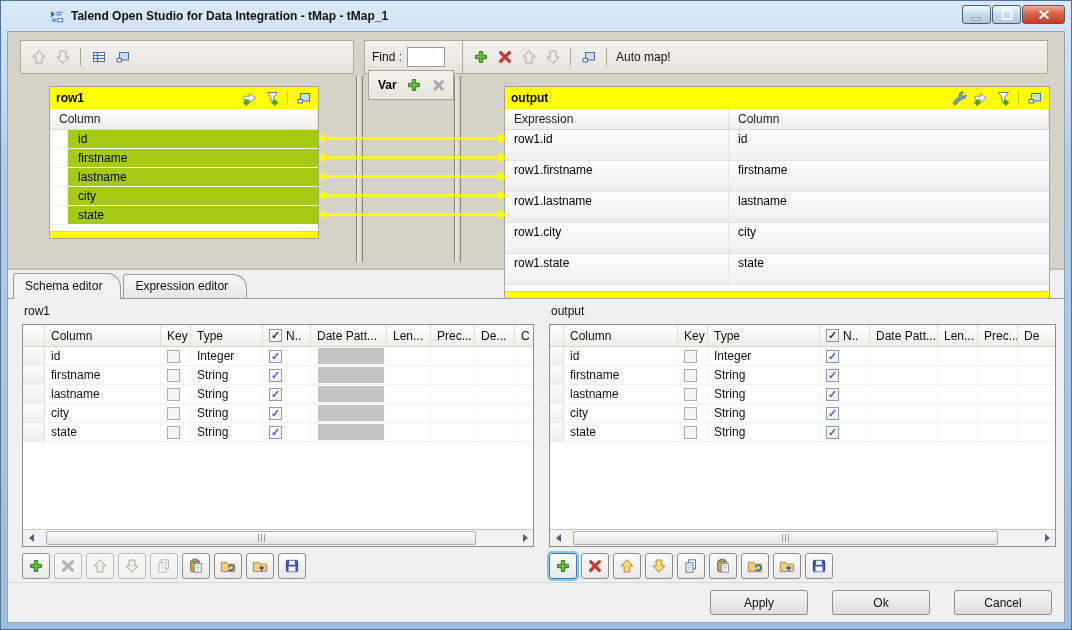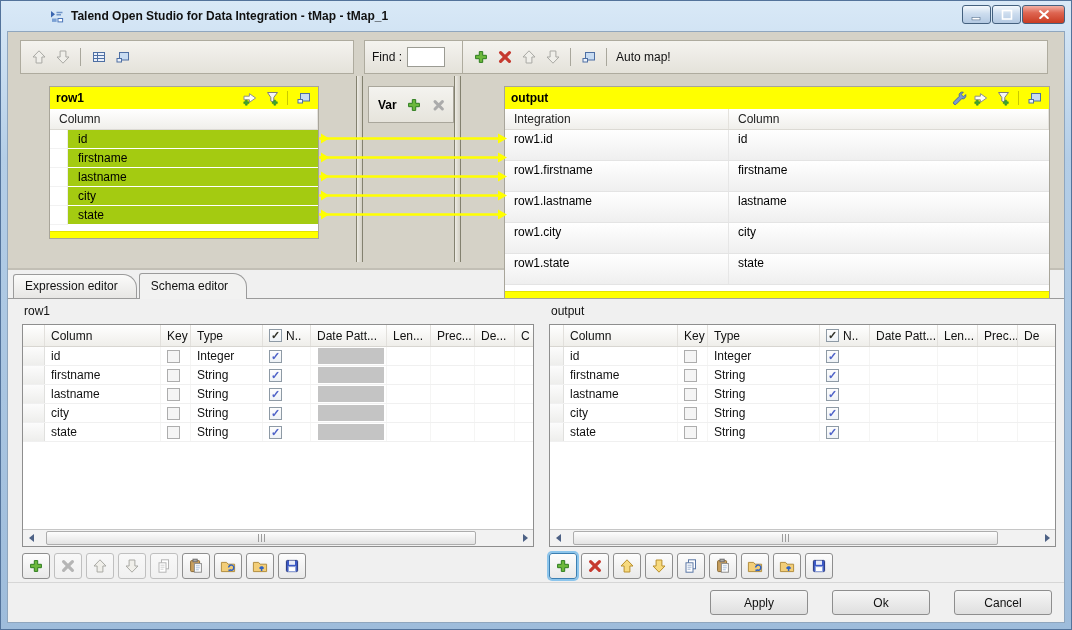--- a/index.html
+++ b/index.html
@@ -38,21 +38,21 @@
   .in-gutter{width:18px;background:#fff;border-right:1px solid #ECECEC;border-bottom:1px solid #F2F2F2;}
   .in-cell{flex:1;background:#A4CB11;border-bottom:1px solid #FFFFFF;font-size:12px;line-height:18px;padding-left:10px;color:#000;}
   .mt-fill{height:6px;background:#fff;}
   .mt-strip{height:7px;background:#FFFF00;border-top:1px solid #E4E400;}
   .out-hrow{height:21px;display:flex;background:linear-gradient(#FFFFFF,#F0EFEB);border-bottom:1px solid #DCDAD4;font-size:12px;color:#222;}
   .out-hrow .hcell{display:flex;align-items:center;padding-left:9px;border-right:1px solid #E4E2DD;}
   .out-row{height:31px;display:flex;background:linear-gradient(#FFFFFF,#EFEFEF);border-bottom:1px solid #E4E4E4;font-size:12px;}
   .out-exp{width:224px;line-height:18px;padding-left:9px;border-right:1px solid #E6E6E6;}
   .out-col{flex:1;line-height:18px;padding-left:9px;}
   .vsplit{position:absolute;width:7px;background:linear-gradient(90deg,#EDEBE4,#D2CFC4);border-left:1px solid #83816F;border-right:1px solid #83816F;z-index:2;}
-  #var-box{position:absolute;left:360px;top:54px;width:86px;height:37px;background:linear-gradient(#F4F3EF,#E6E4DC);
+  #var-box{position:absolute;left:360px;top:38px;width:86px;height:30px;background:linear-gradient(#F4F3EF,#E6E4DC);
     border:1px solid #A9A69B;display:flex;align-items:center;gap:9px;padding:0 9px;z-index:3;}
   #var-box .vlabel{font-size:12px;font-weight:700;}
   #links-svg{position:absolute;left:0;top:0;z-index:6;pointer-events:none;}
   
   #tabbar{position:absolute;top:240px;left:0;right:0;height:27px;display:flex;align-items:flex-end;padding-left:5px;border-bottom:1px solid #9B9B9B;background:#F0F0F0;}
   .tab{height:24px;line-height:22px;padding:0 18px 0 11px;font-size:12px;color:#111;border:1px solid #9B9B9B;border-bottom:none;
     border-radius:3px 14px 0 0;background:linear-gradient(#FBFBFA,#E7E6E4);margin-right:2px;position:relative;}
   .tab.active{background:#F2F2F1;height:26px;line-height:25px;margin-bottom:-1px;z-index:2;}
   
   .sgroup-label{position:absolute;font-size:12px;color:#111;}
@@ -276,21 +276,21 @@
               <div class="sep"></div>
               <span class="ticon">
                 <svg width="16" height="16" viewBox="0 0 16 16">
                   <rect x="4.5" y="3.5" width="9" height="7.5" fill="#C8DCF2" stroke="#4E6FA3"></rect>
                   <rect x="2" y="9.5" width="4.5" height="3.5" fill="#EDF3FB" stroke="#4E6FA3"></rect>
                 </svg>
               </span>
             </div>
           </div>
           <div class="out-hrow">
-            <div class="hcell" style="width: 224px;">Integration</div>
+            <div class="hcell" style="width: 224px;">Expression</div>
             <div class="hcell" style="flex: 1 1 0%;">Column</div>
           </div>
           <div class="out-row">
             <div class="out-exp">row1.id</div>
             <div class="out-col">id</div>
           </div>
           <div class="out-row">
             <div class="out-exp">row1.firstname</div>
             <div class="out-col">firstname</div>
           </div>
@@ -323,22 +323,22 @@
           <line x1="311" y1="163.5" x2="490" y2="163.5" stroke="#FFFF00" stroke-width="2.6"></line>
           <polygon points="313,158.5 321,163.5 313,168.5" fill="#FFFF00"></polygon>
           <polygon points="490,158.5 499,163.5 490,168.5" fill="#FFFF00"></polygon>
           <line x1="311" y1="182.5" x2="490" y2="182.5" stroke="#FFFF00" stroke-width="2.6"></line>
           <polygon points="313,177.5 321,182.5 313,187.5" fill="#FFFF00"></polygon>
           <polygon points="490,177.5 499,182.5 490,187.5" fill="#FFFF00"></polygon>
         </svg>
     </div>
 
     <div id="tabbar">
+      <div class="tab active">Schema editor</div>
       <div class="tab">Expression editor</div>
-      <div class="tab active">Schema editor</div>
     </div>
 
     <div class="sgroup-label" style="left:16px;top:272px;">row1</div>
     <div class="stable" id="schema-left" style="left:14px;top:292px;width:512px;height:223px;">
         <div class="shead">
           <div class="hc" style="width: 22px;"></div>
           <div class="hc" style="width: 116px;">Column</div>
           <div class="hc" style="width: 30px;">Key</div>
           <div class="hc" style="width: 72px;">Type</div>
           <div class="hc" style="width: 48px;">

